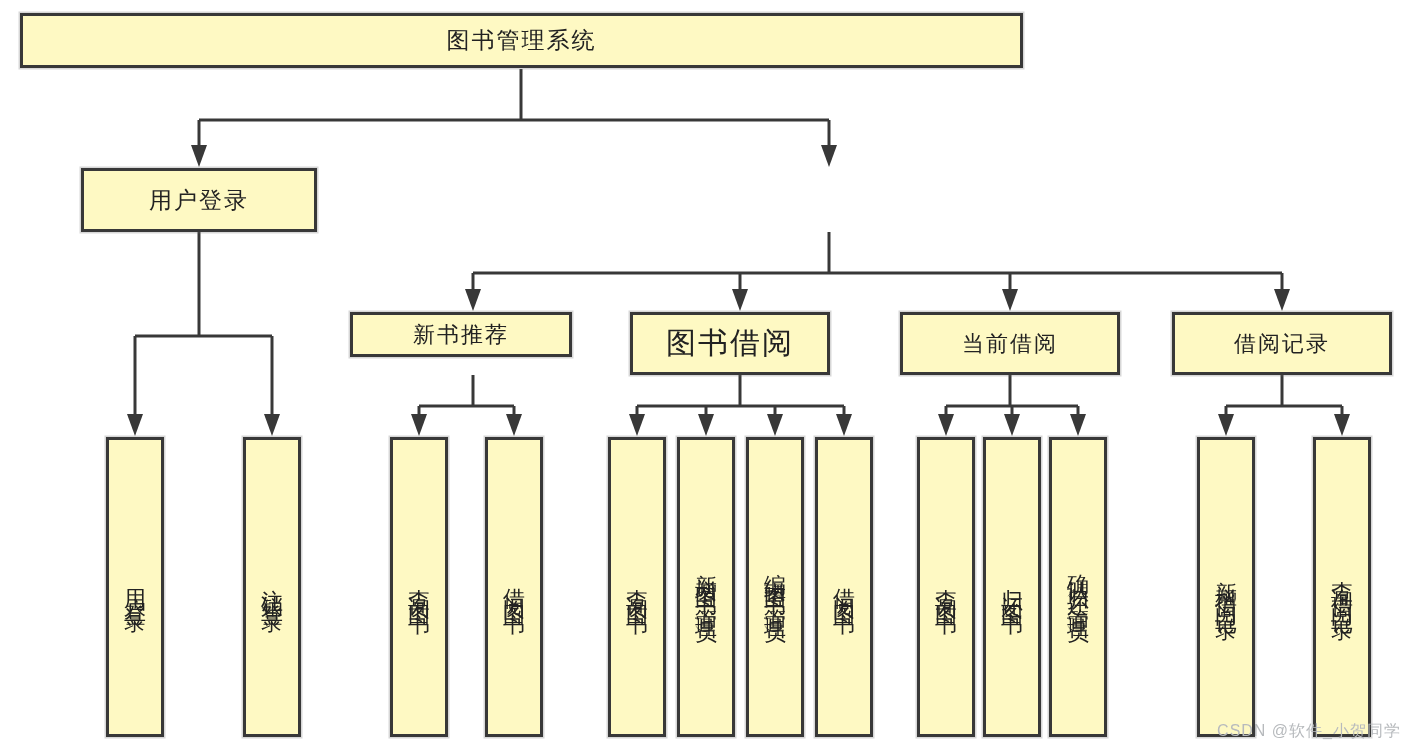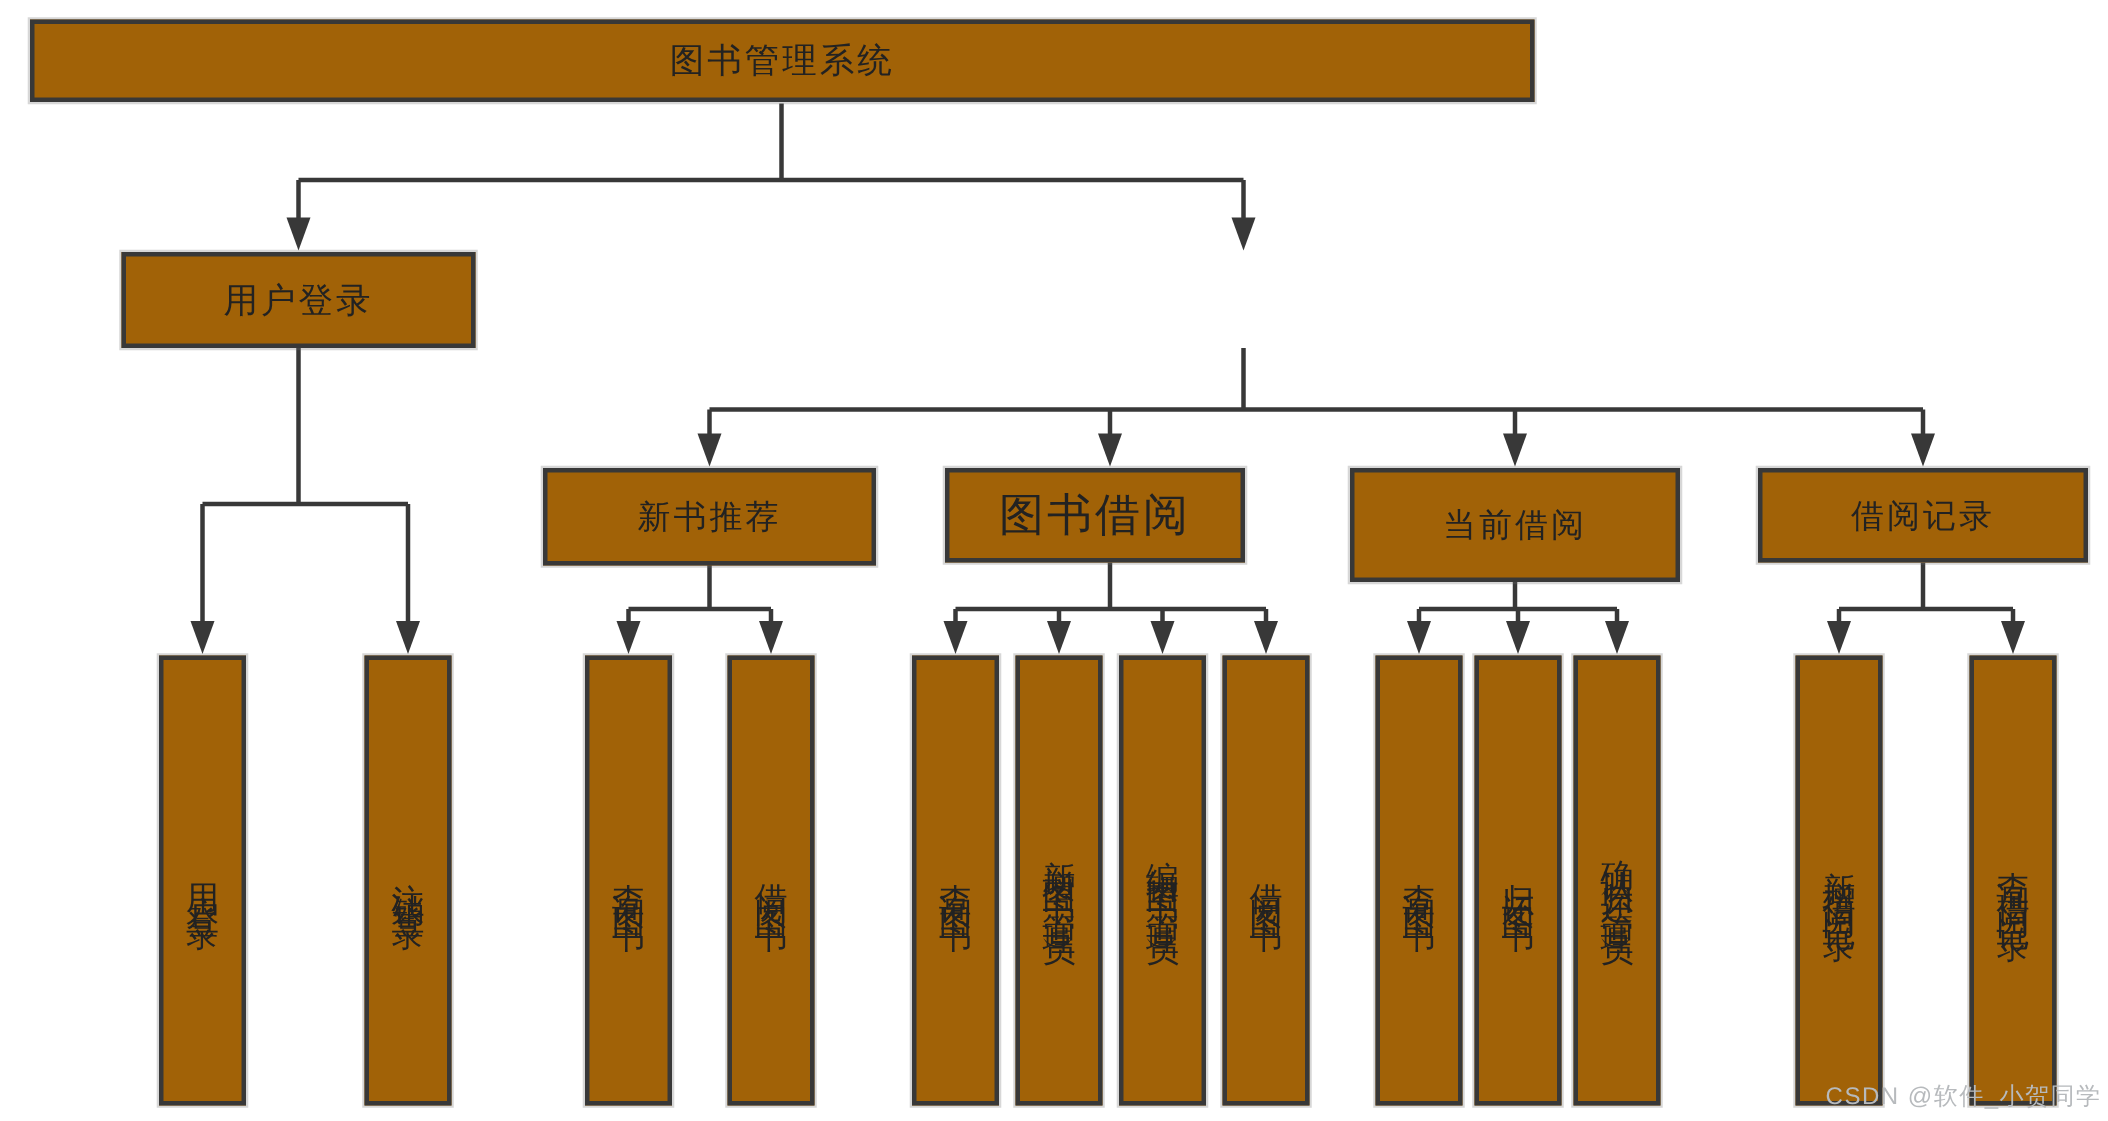--- a/index.html
+++ b/index.html
@@ -16,21 +16,21 @@
     background:var(--color-background);
     font-family:"Liberation Sans","DejaVu Sans",sans-serif;
     overflow:hidden;
   }
   .connectors{position:absolute;left:0;top:0;}
   .connectors path{stroke:var(--color-line);stroke-width:3;fill:none;}
   .connectors polygon{fill:var(--color-line);stroke:none;}
   .box{
     position:absolute;
     box-sizing:border-box;
-    background:#a16207;
+    background:#fef9c3;
     border:3px solid var(--color-border);
     box-shadow:0 0 0 1.5px rgba(110,110,110,0.28);
     display:flex;align-items:center;justify-content:center;
     color:var(--color-text);
   }
   .box-h{font-size:23px;letter-spacing:2px;}
   .box-v{top:437px;width:58px;height:300px;font-size:22px;}
   .vtext{
     writing-mode:vertical-rl;
     text-orientation:mixed;
@@ -111,23 +111,23 @@
     <path d="M1226,406 V416"></path>
     <path d="M1342,406 V416"></path>
     <polygon points="1218,414 1234,414 1226,436"></polygon>
     <polygon points="1334,414 1350,414 1342,436"></polygon>
   </svg>
 
   <div class="box box-h" style="left:20px;top:13px;width:1003px;height:55px">图书管理系统</div>
 
   <div class="box box-h" style="left:81px;top:168px;width:236px;height:64px">用户登录</div>
 
-  <div class="box box-h" style="left:362px;top:312px;width:222px;height:65px;font-size:22px">新书推荐</div>
+  <div class="box box-h" style="left:350px;top:312px;width:222px;height:45px;font-size:22px">新书推荐</div>
   <div class="box box-h" style="left:630px;top:312px;width:200px;height:63px;font-size:30px">图书借阅</div>
-  <div class="box box-h" style="left:900px;top:312px;width:220px;height:76px;font-size:22px">当前借阅</div>
+  <div class="box box-h" style="left:900px;top:312px;width:220px;height:63px;font-size:22px">当前借阅</div>
   <div class="box box-h" style="left:1172px;top:312px;width:220px;height:63px;font-size:22px">借阅记录</div>
 
   <div class="box box-v" style="left:106px">
     <span class="vtext">用户登录</span>
   </div>
   <div class="box box-v" style="left:243px">
     <span class="vtext">注销登录</span>
   </div>
 
   <div class="box box-v" style="left:390px">

